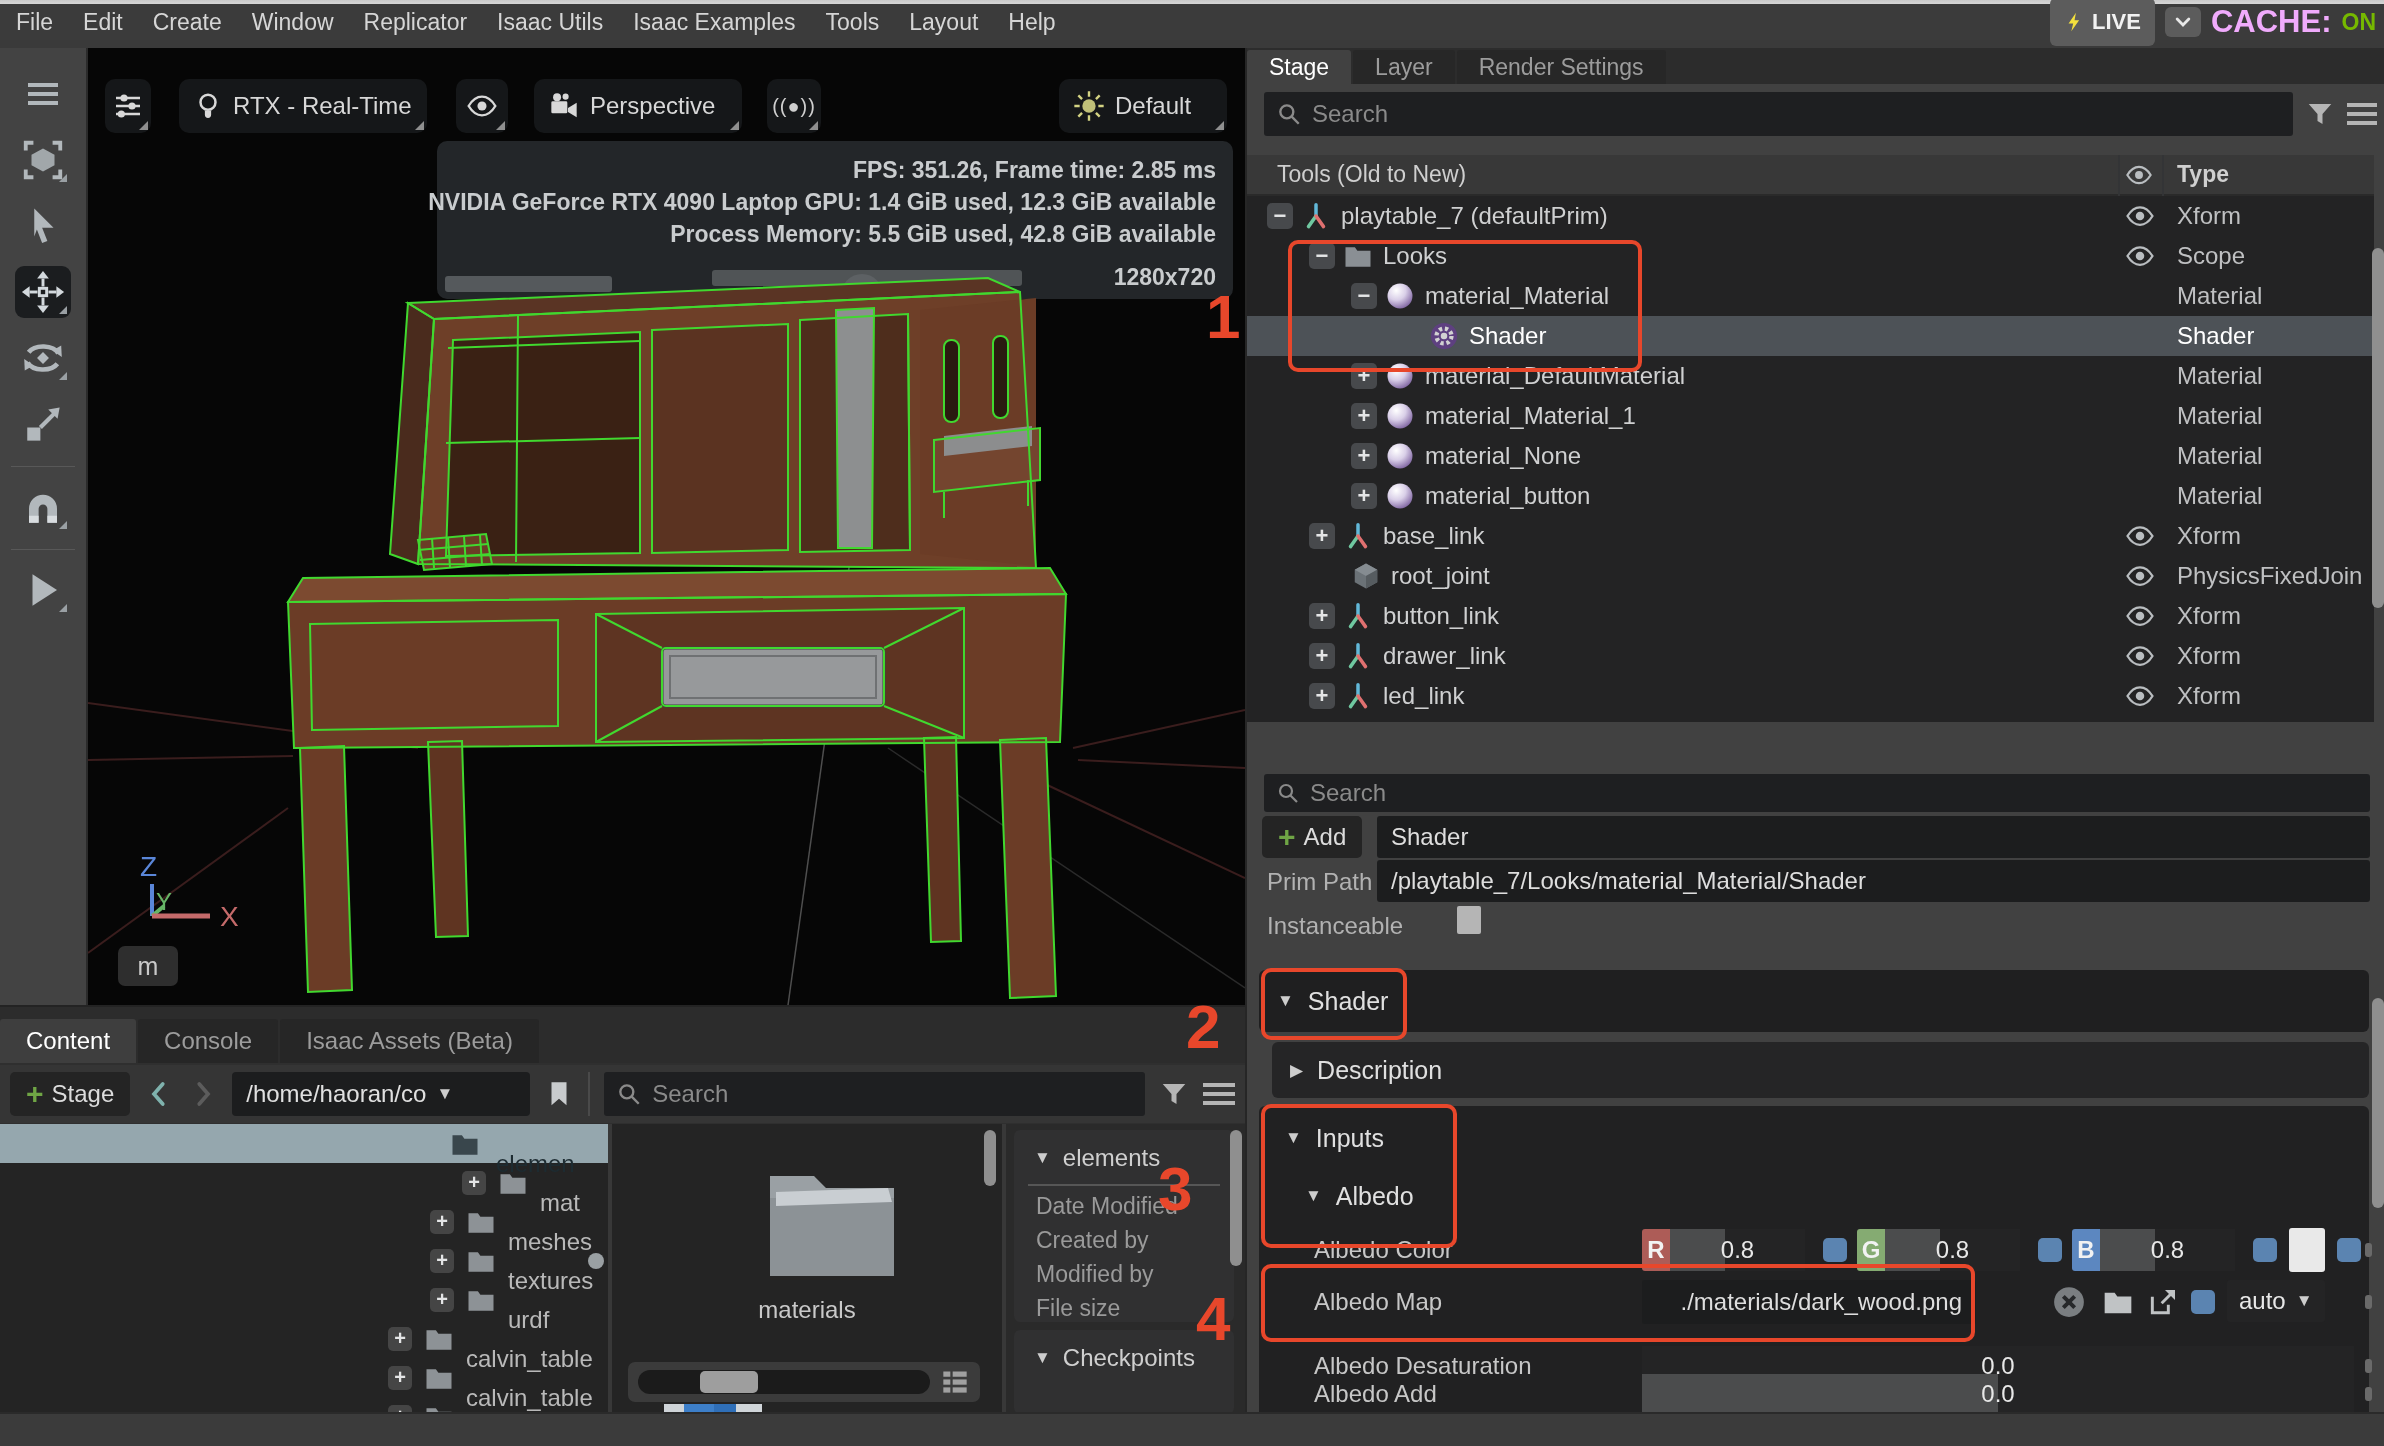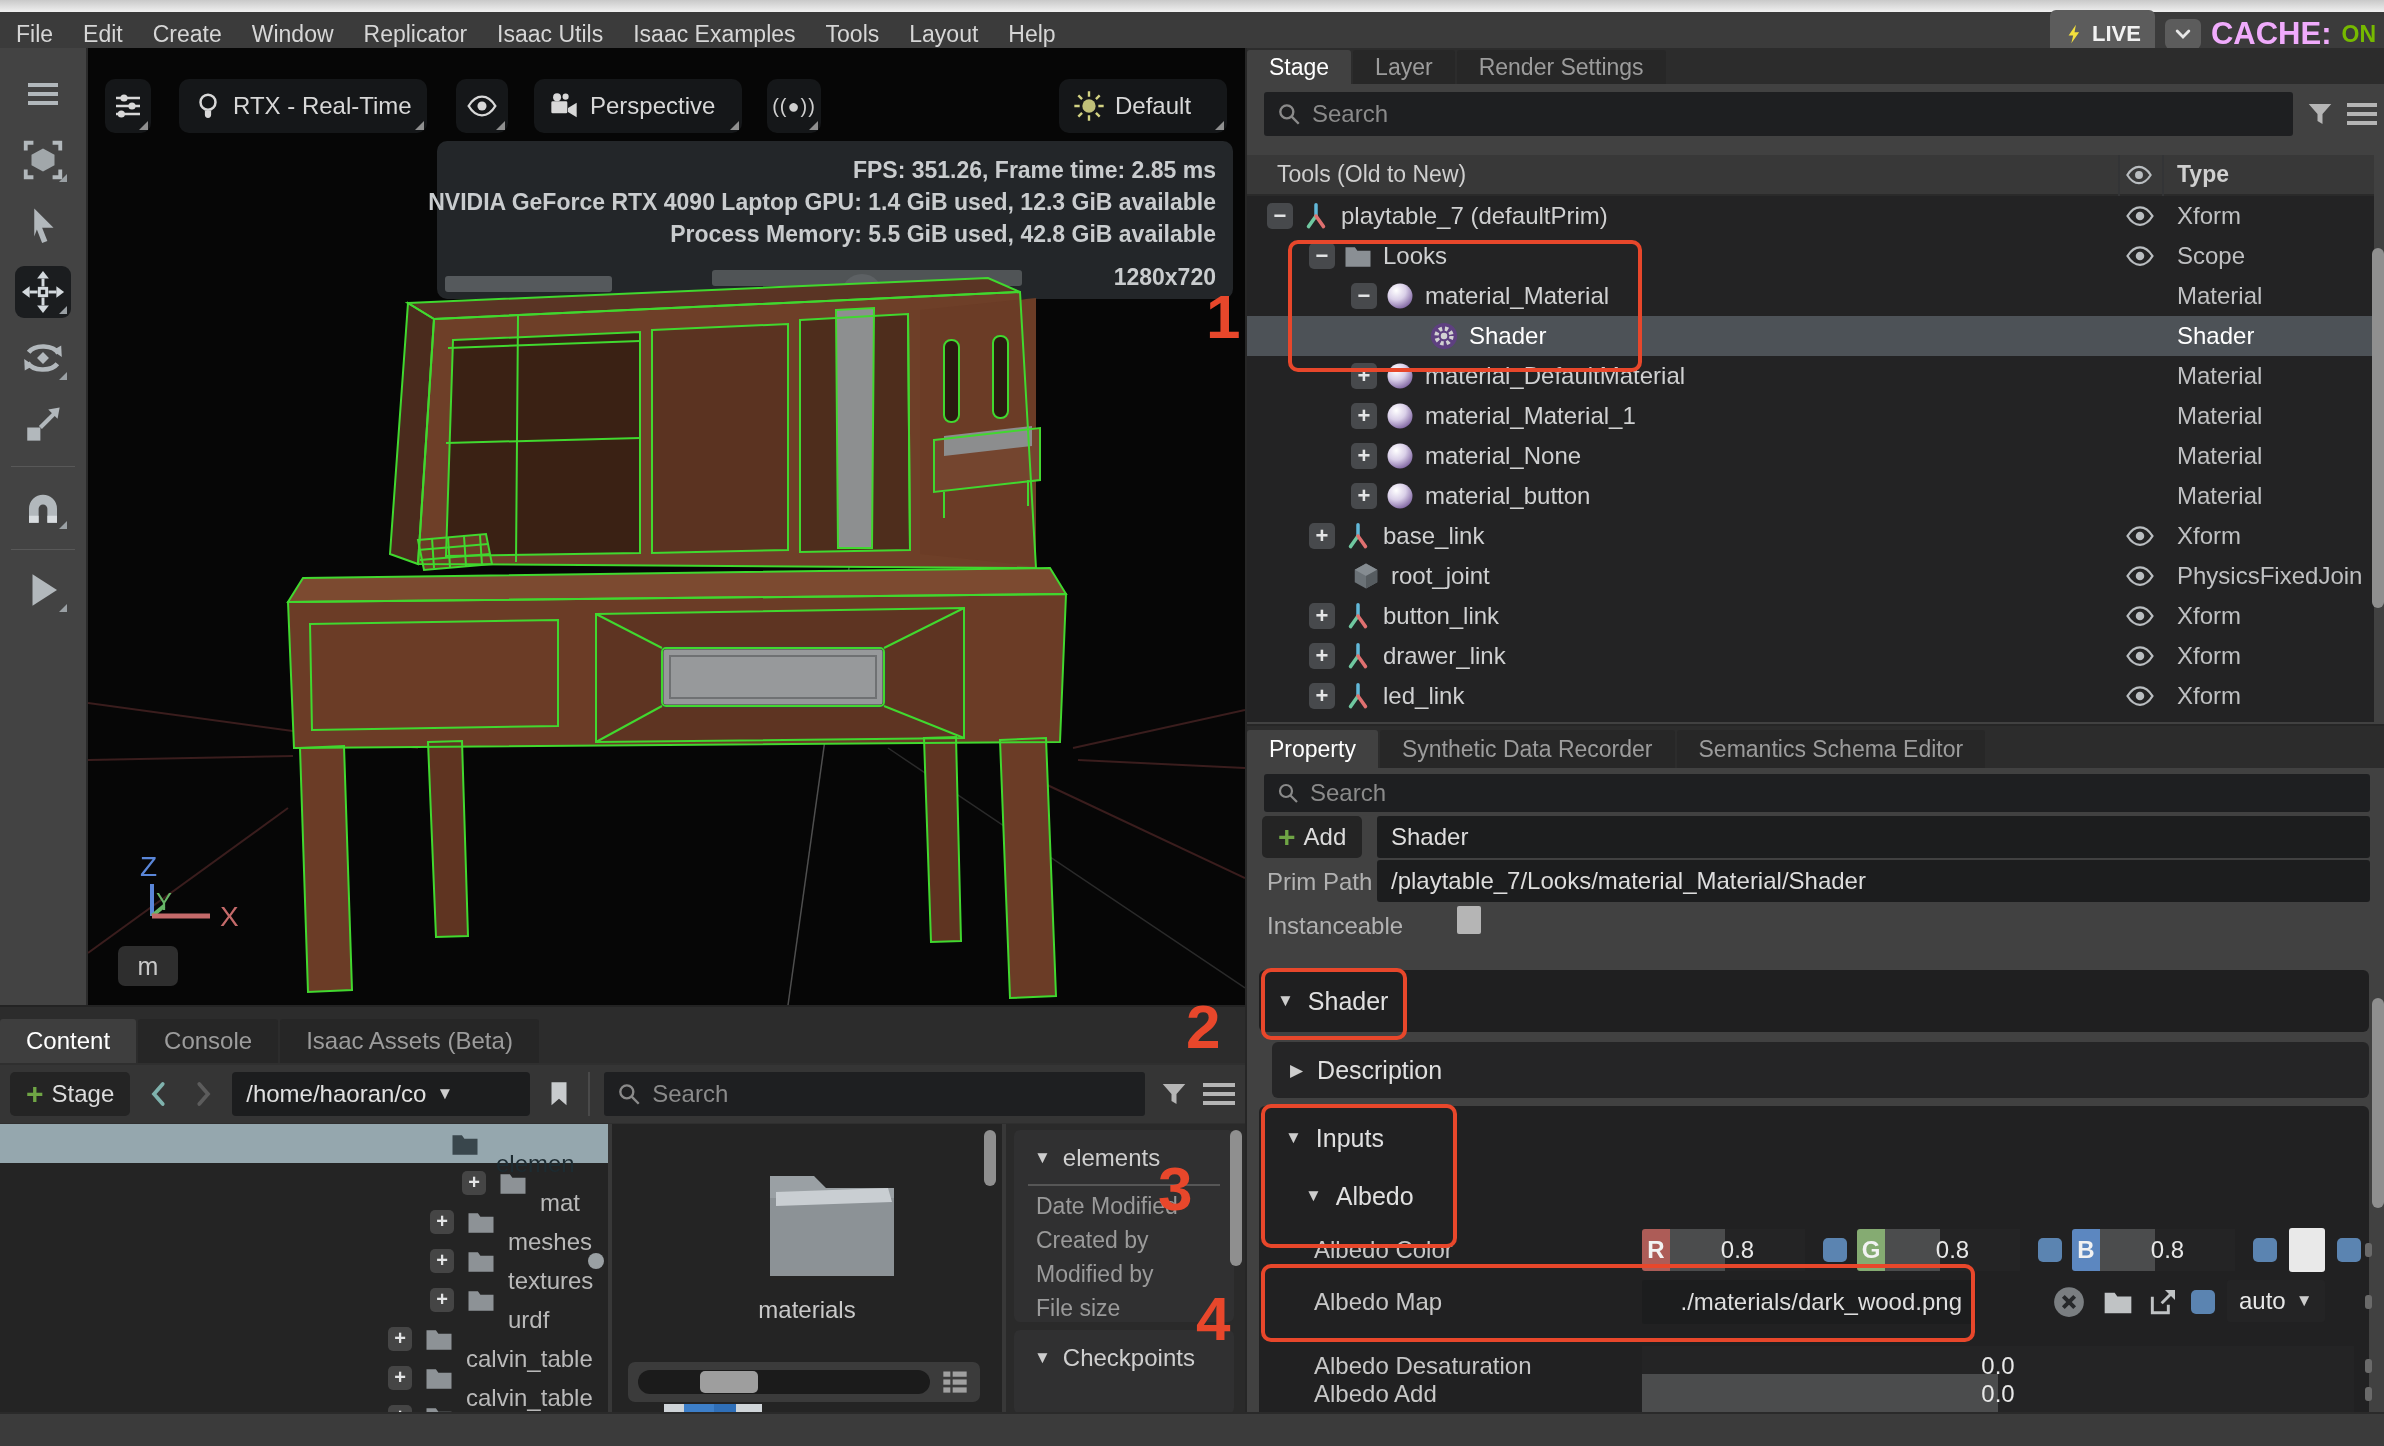--- a/index.html
+++ b/index.html
@@ -3,21 +3,21 @@
 <meta charset="utf-8">
 <style>
   html,body{margin:0;padding:0;background:#222;}
   #root{position:relative;width:2384px;height:1446px;overflow:hidden;
         font-family:"Liberation Sans",sans-serif;background:#3a3a3a;color:#d4d4d4;}
   .abs{position:absolute;}
   svg.ic{display:inline-block;vertical-align:middle;}
 
   
   .topstrip{left:0;top:0;width:2384px;height:12px;background:linear-gradient(#c9c9c9,#f0f0f0);}
-  .menubar{left:0;top:16px;width:2384px;height:36px;background:#3b3b3b;display:flex;align-items:center;
+  .menubar{left:0;top:4px;width:2384px;height:36px;background:#3b3b3b;display:flex;align-items:center;
            padding-left:16px;gap:30px;font-size:23px;color:#d6d6d6;box-sizing:border-box;text-align:right;}
   .menubar .mitem{cursor:default;}
   .mb-right{margin-left:auto;display:flex;align-items:center;gap:10px;padding-right:8px;}
   .livebtn{background:#5c5c5c;border-radius:6px;height:30px;display:flex;align-items:center;gap:6px;
            padding:9px 14px;color:#f2f2f2;font-weight:bold;font-size:22px;}
   .chevbtn{background:#5c5c5c;border-radius:6px;height:30px;width:36px;display:flex;align-items:center;justify-content:center;color:#e8e8e8;}
   .cachelbl{font-size:31px;color:#f0abfc;font-weight:bold;}
   .cacheval{font-size:23px;font-weight:bold;}
 
   
@@ -646,25 +646,20 @@
           </svg>
         <span>led_link</span>
         <svg class="eyecol ic">
             <use href="#i-eye"></use>
           </svg>
         <span class="typecol">Xform</span>
       </div>
     </div>
     <div class="vscroll" style="left:1125px;top:200px;height:360px"></div>
 
-    <div class="tabbar" style="top:676px;height:42px;border-top:2px solid #262626">
-      <div class="tab active" style="height:38px">Property</div>
-      <div class="tab" style="height:38px">Synthetic Data Recorder</div>
-      <div class="tab" style="height:38px">Semantics Schema Editor</div>
-    </div>
 
     <div class="searchfield" style="position:absolute;left:17px;top:726px;width:1106px;height:38px">
       <svg class="ic" width="24" height="24">
           <use href="#i-search"></use>
         </svg>
       <span>Search</span>
     </div>
 
     <div class="addbtn" style="left:15px;top:768px">
       <span class="plus" style="color:#6fa545">+</span>

